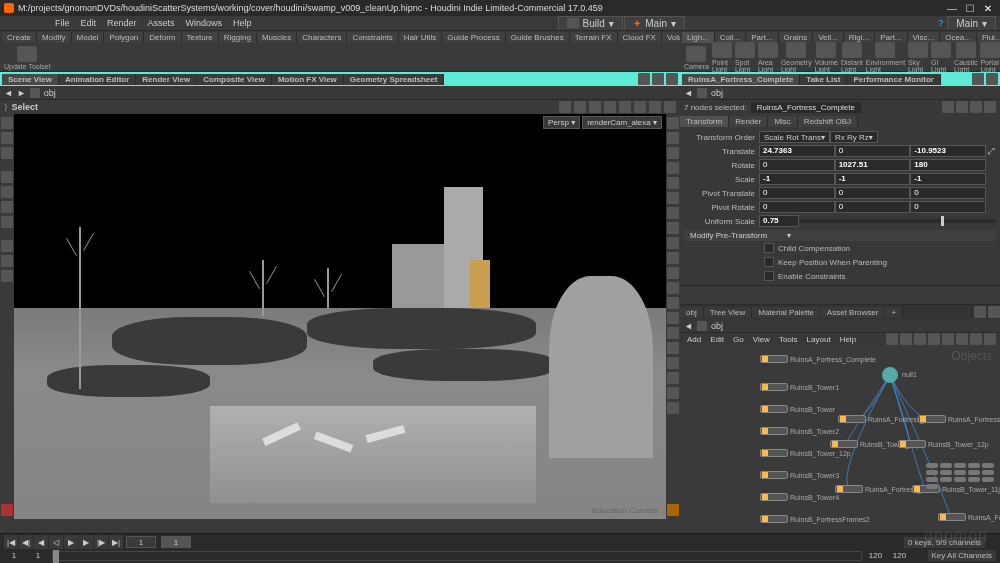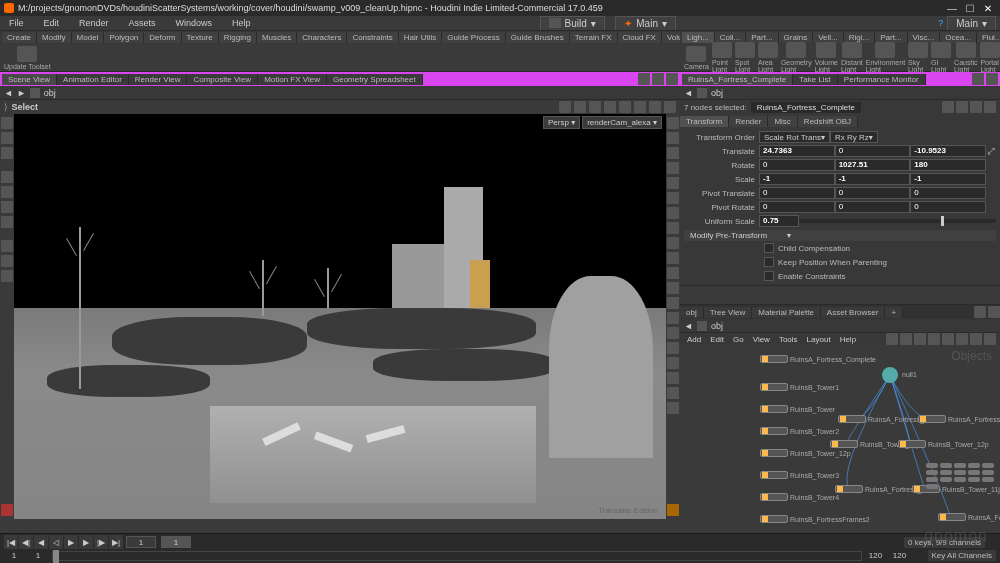--- a/index.html
+++ b/index.html
@@ -7,41 +7,41 @@
 
 
 .titlebar { height: 16px; background: #2a2a2a; display: flex; align-items: center; padding: 0 4px; justify-content: space-between; }
 .titlebar-left { display: flex; align-items: center; gap: 4px; }
 .titlebar-title { font-size: 9px; color: #ddd; }
 .titlebar-controls { display: flex; gap: 2px; }
 .win-btn { width: 16px; height: 14px; display: flex; align-items: center; justify-content: center; color: #ccc; font-size: 10px; }
 .win-btn.close { color: #fff; }
 
 
-.menubar { height: 14px; background: #3a3a3a; display: flex; align-items: center; padding: 0 4px; gap: 10px; }
+.menubar { height: 14px; background: #3a3a3a; display: flex; align-items: center; padding: 0 4px; gap: 1px; margin-left: 46px; }
 .menu-item { padding: 0 5px; font-size: 9px; color: #ccc; }
 
 
 .shelf-tabs { height: 14px; background: #383838; display: flex; align-items: center; padding: 0 2px; gap: 0; border-top: 1px solid #2a2a2a; }
 .shelf-tab { padding: 1px 5px; font-size: 8px; color: #bbb; background: #404040; border-right: 1px solid #2a2a2a; white-space: nowrap; }
 .shelf-tab.active { background: #505050; }
 
 
 .shelf-tools { height: 28px; background: #3a3a3a; display: flex; align-items: center; padding: 0 4px; gap: 2px; border-bottom: 1px solid #2a2a2a; }
 .shelf-section { display: flex; flex-direction: column; align-items: center; margin-right: 2px; }
 .shelf-icon { width: 20px; height: 16px; background: #555; border-radius: 2px; }
 .shelf-label { font-size: 7px; color: #aaa; margin-top: 1px; }
 
 
 .main-layout { display: flex; height: 461px; }
 .left-panel { width: 680px; display: flex; flex-direction: column; }
 .right-panel { width: 320px; display: flex; flex-direction: column; background: #383838; }
 
 
-.pane-tabs { height: 14px; background: #d946ef; display: flex; align-items: center; padding: 0 2px; }
+.pane-tabs { height: 14px; background: #5eead4; display: flex; align-items: center; padding: 0 2px; font-weight: bold; }
 .pane-tab { padding: 1px 6px; font-size: 8px; color: #bbb; background: #3a3a3a; border-right: 1px solid #2a2a2a; }
 .pane-tab.active { background: #484848; }
 
 
 .path-bar { height: 14px; background: #383838; display: flex; align-items: center; padding: 0 4px; gap: 4px; border-bottom: 1px solid #2a2a2a; }
 .path-icon { width: 10px; height: 10px; background: #555; }
 .path-text { font-size: 9px; color: #ccc; }
 
 
 .select-bar { height: 14px; background: #3a3a3a; display: flex; align-items: center; padding: 0 4px; justify-content: space-between; }
@@ -335,21 +335,21 @@
           <div class="ruin" style="left:30%;top:72%;width:50%;height:24%;background:linear-gradient(#b0b0b0,#909090)"></div>
 
           <div style="position:absolute;left:38%;top:78%;width:6%;height:2%;background:#ddd;transform:rotate(-25deg)"></div>
           <div style="position:absolute;left:46%;top:80%;width:6%;height:2%;background:#ddd;transform:rotate(20deg)"></div>
           <div style="position:absolute;left:54%;top:78%;width:6%;height:2%;background:#ddd;transform:rotate(-15deg)"></div>
         </div>
         <div class="viewport-overlay">
           <span class="ov-dropdown"><span>Persp</span> ▾</span>
           <span class="ov-dropdown"><span>renderCam_alexa</span> ▾</span>
         </div>
-        <div class="watermark">Translate Edition</div>
+        <div class="watermark">Education Camera</div>
       </div>
       <div class="right-tool-strip">
         <div class="tool-btn"></div>
         <div class="tool-btn"></div>
         <div class="tool-btn"></div>
         <div class="tool-btn"></div>
         <div class="tool-btn"></div>
         <div class="tool-btn"></div>
         <div class="tool-btn"></div>
         <div class="tool-btn"></div>

